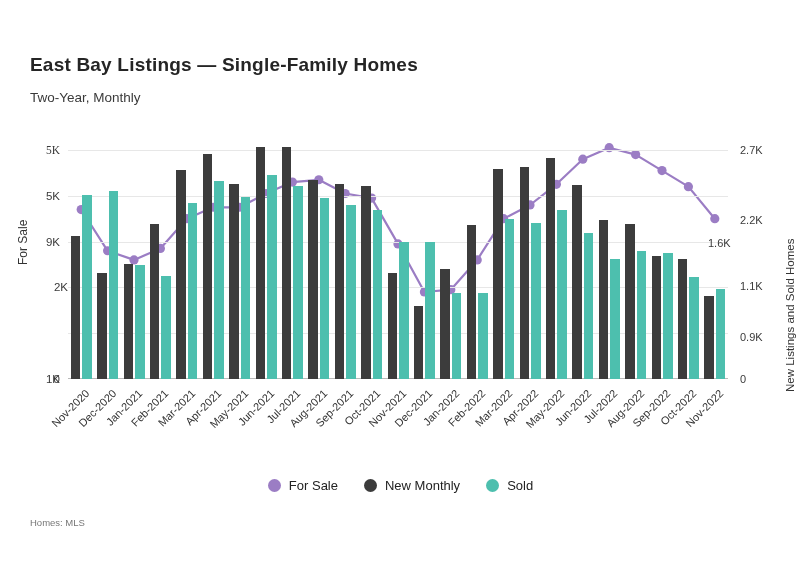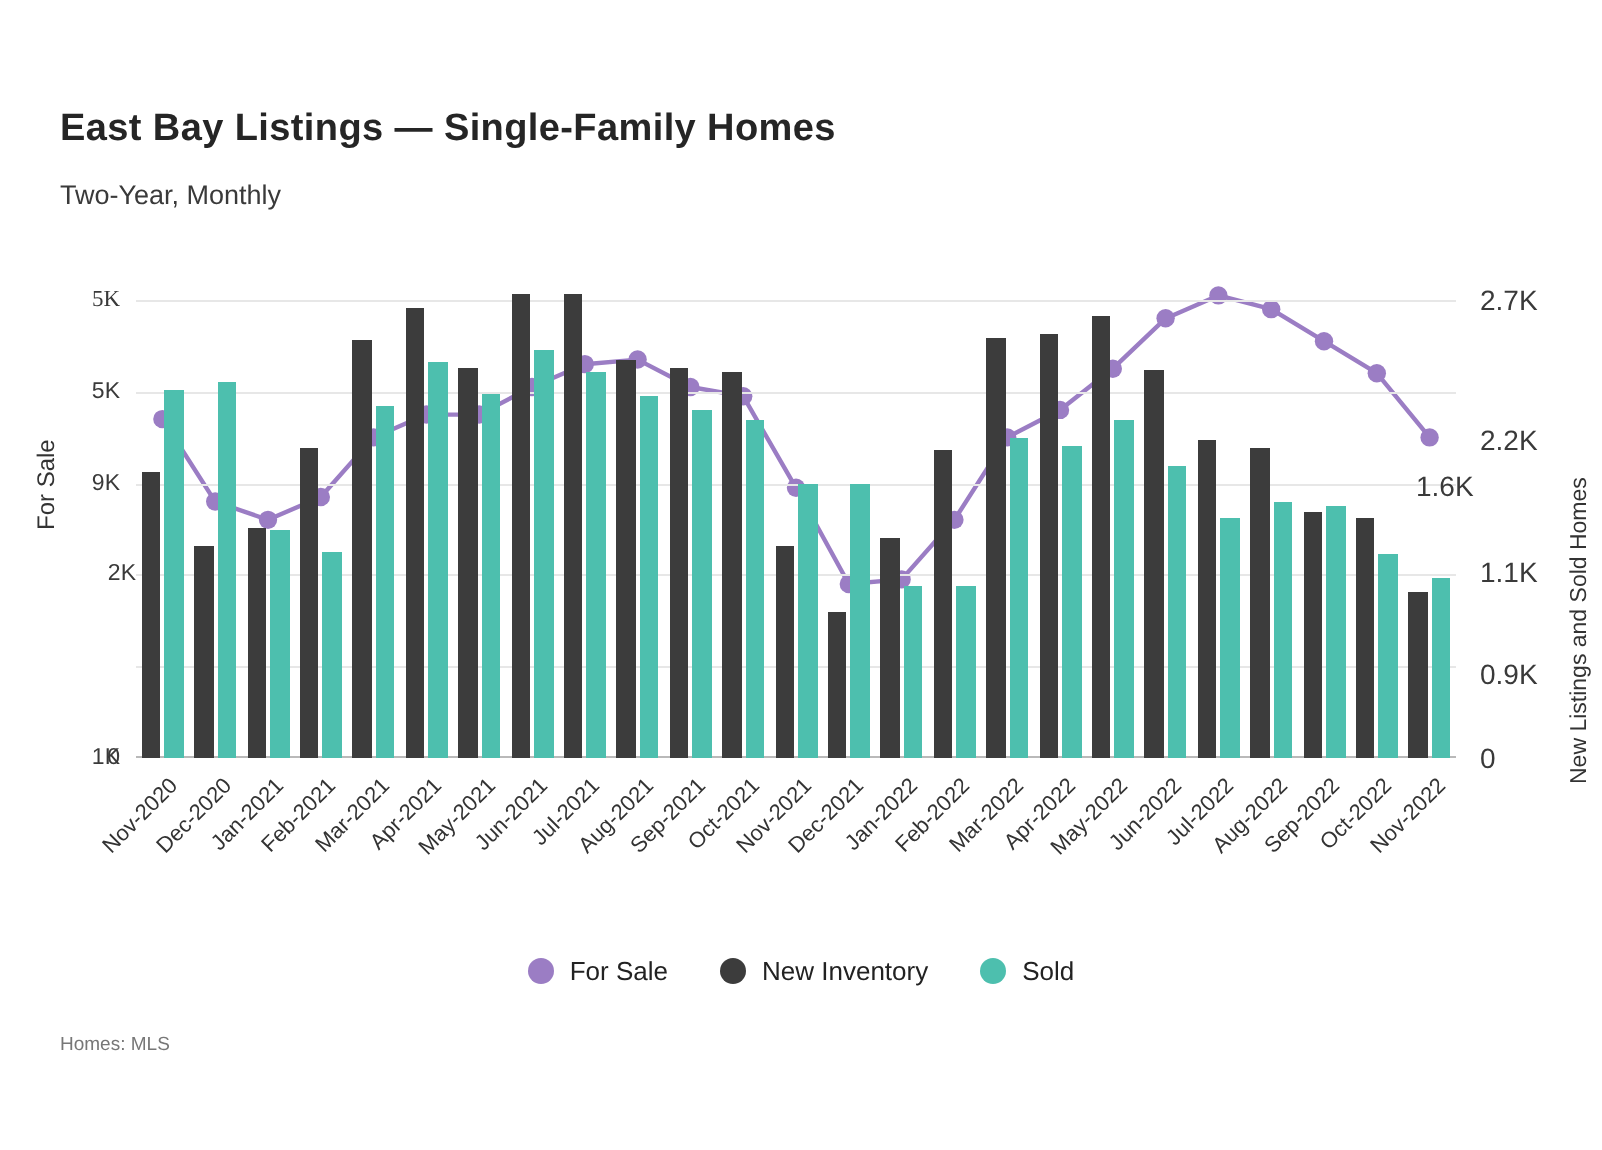--- a/index.html
+++ b/index.html
@@ -33,21 +33,21 @@
   }
   .y-right-label{
     position:absolute;left:784px;top:392px;font-size:11.5px;color:#333;
     transform:rotate(-90deg);transform-origin:left top;white-space:nowrap;
   }
   .ytick-left{
     position:absolute;font-size:11.5px;color:#3a3a3a;text-align:right;
     width:36px;transform:translateY(-50%);
   }
   .ytick-right{
-    position:absolute;font-size:14px;color:#3a3a3a;text-align:left;
+    position:absolute;font-size:11px;color:#3a3a3a;text-align:left;
     width:44px;transform:translateY(-50%);
   }
   .bar{position:absolute;bottom:0;}
   .bar.new{background:#3c3c3c;}
   .bar.sold{background:#4dbfae;}
   .xlabel{
     position:absolute;font-size:11px;color:#333;white-space:nowrap;
     transform-origin:right top;transform:rotate(-45deg);text-align:right;
   }
   svg.overlay{position:absolute;left:0;top:0;width:660px;height:229px;overflow:visible;}
@@ -202,20 +202,20 @@
       <div class="xlabel" style="left: 652.8px; top: 387px; width: 64px;">Nov-2022</div>
     </div>
 
   <div class="legend" id="legend">
       <div class="legend-item">
         <span class="legend-dot" style="background: rgb(155, 125, 196);"></span>
         <span>For Sale</span>
       </div>
       <div class="legend-item">
         <span class="legend-dot" style="background: rgb(60, 60, 60);"></span>
-        <span>New Inventory</span>
+        <span>New Monthly</span>
       </div>
       <div class="legend-item">
         <span class="legend-dot" style="background: rgb(77, 191, 174);"></span>
         <span>Sold</span>
       </div>
     </div>
 </div>
 
 </body></html>

